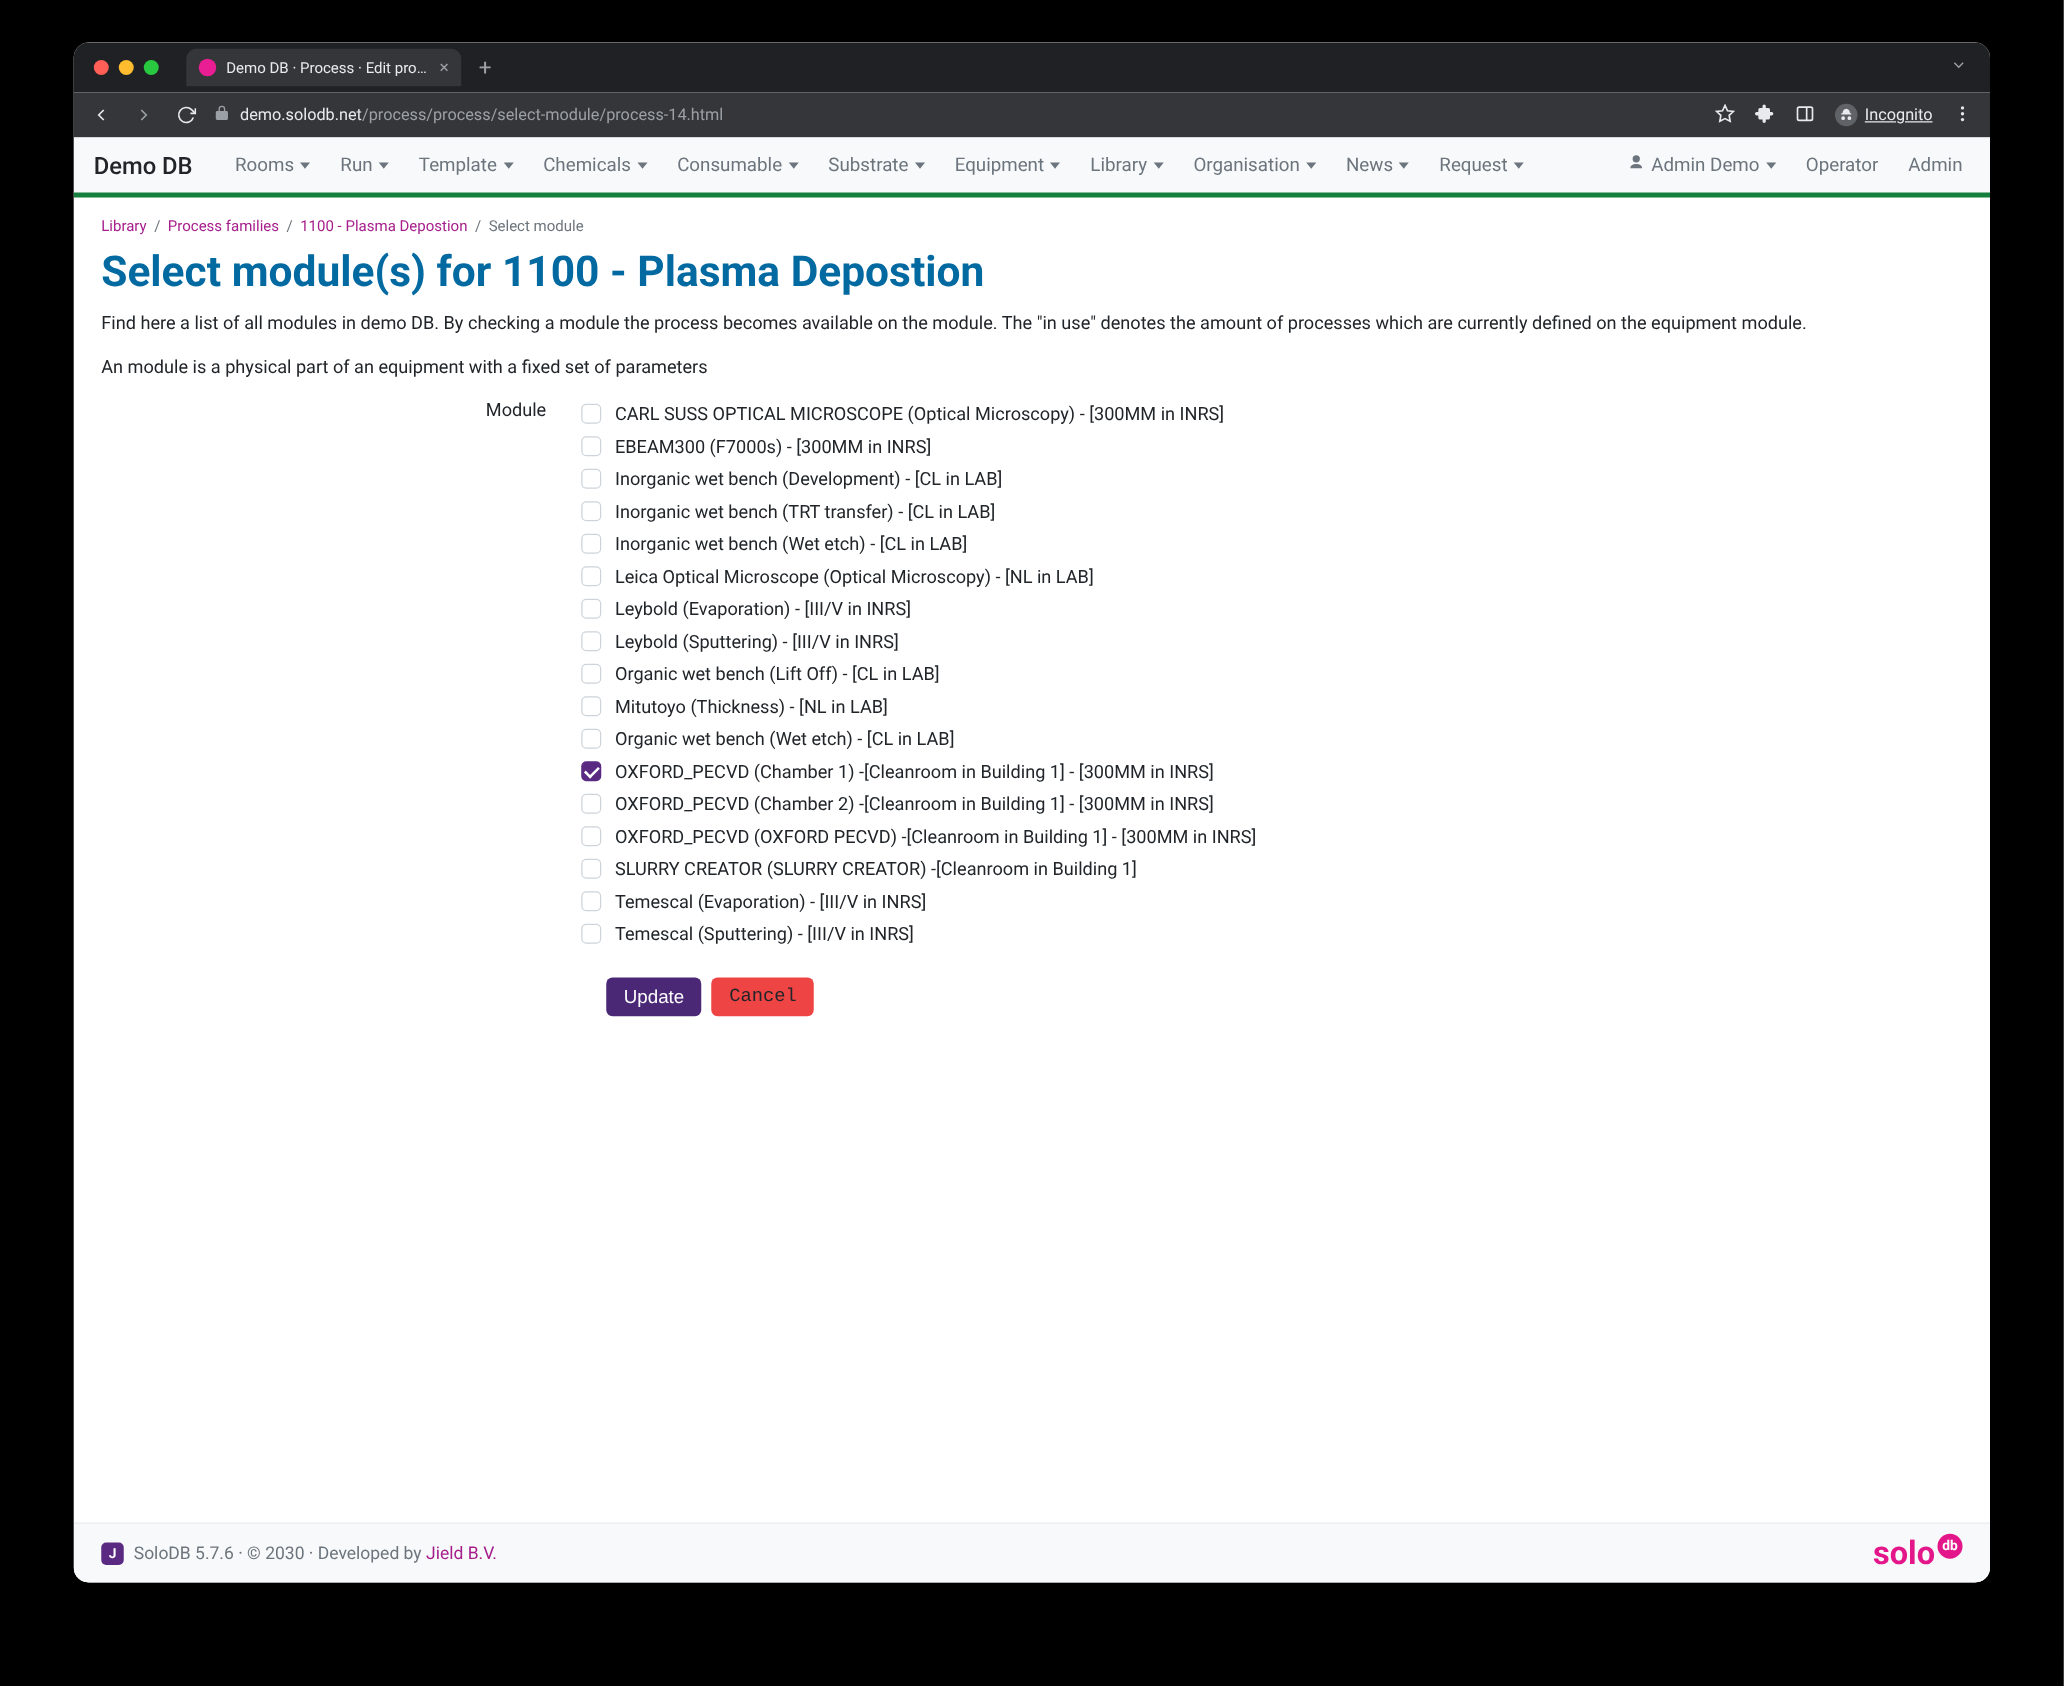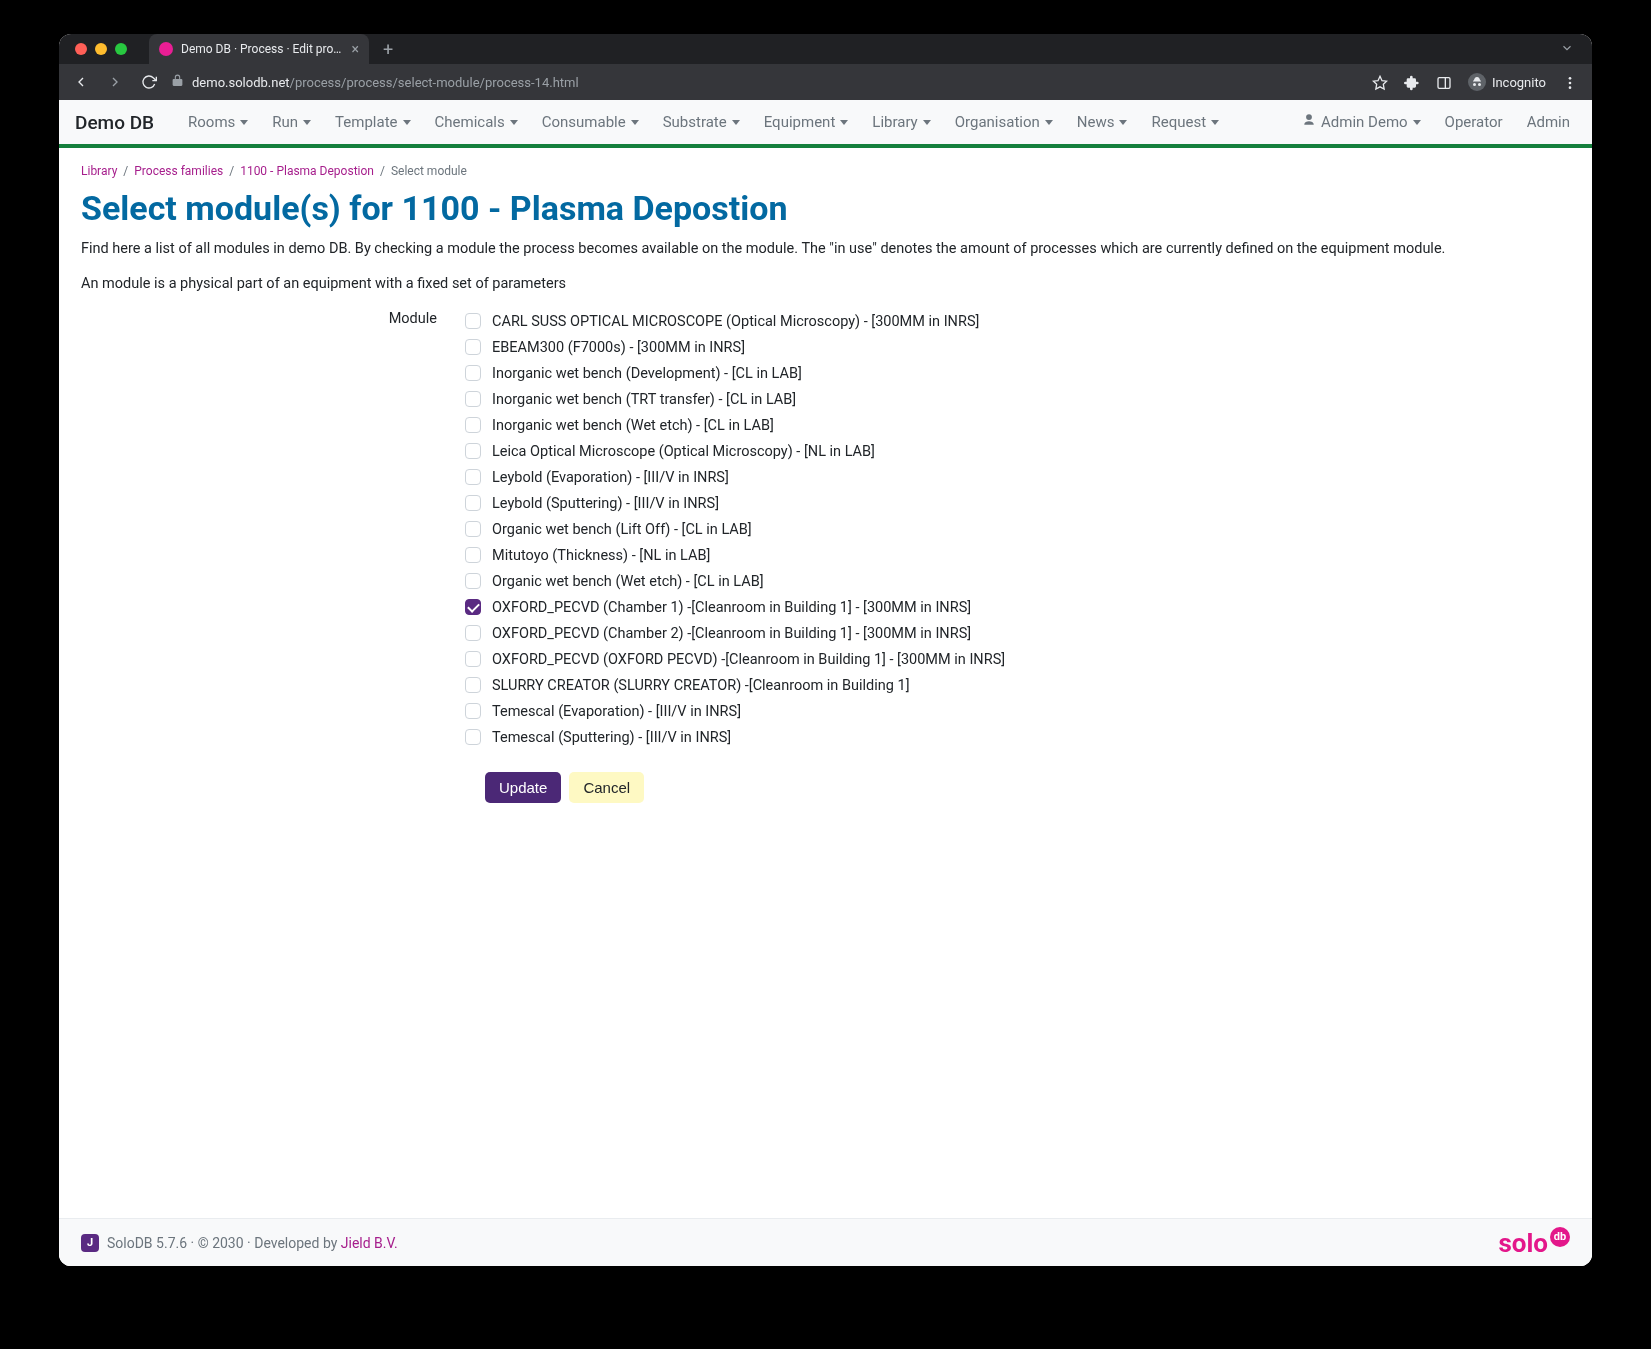--- a/index.html
+++ b/index.html
@@ -21,21 +21,21 @@
     height: 1232px;
     background: #fff;
     border-radius: 12px;
     overflow: hidden;
     display: flex;
     flex-direction: column;
     box-shadow: 0 30px 60px rgba(0,0,0,.5);
   }
   .tab-strip {
     background: #202124;
-    height: 30px;
+    height: 40px;
     display: flex;
     align-items: center;
     padding: 0 10px;
     gap: 8px;
   }
   .traffic-lights { display: flex; gap: 8px; margin-right: 14px; margin-left: 6px;}
   .tl { width: 12px; height: 12px; border-radius: 50%; }
   .tl.red { background:#ff5f57;}
   .tl.yellow{background:#febc2e;}
   .tl.green{background:#28c840;}
@@ -53,21 +53,21 @@
   .chevron-down-tab { color:#9aa0a6; margin-right:8px;}
   .addr-bar {
     background:#35363a; height:36px; display:flex; align-items:center;
     padding:0 14px; gap:14px; color:#9aa0a6; font-size:13px;
   }
   .nav-icons { display:flex; gap:18px; align-items:center;}
   .nav-icons svg, .addr-icons svg { display:block;}
   .url-box { flex:1; display:flex; align-items:center; gap:8px; color:#9aa0a6;}
   .url-box .lock { color:#9aa0a6;}
   .url-host { color:#e8eaed;}
-  .addr-icons{ display:flex; gap:16px; align-items:flex-end; color:#e8eaed;}
+  .addr-icons{ display:flex; gap:16px; align-items:flex-start; color:#e8eaed;text-decoration:underline;}
   .incog { display:flex; align-items:center; gap:6px; font-size:13px; color:#e8eaed;}
   .incog-avatar{ width:18px; height:18px; border-radius:50%; background:#5f6368; display:flex; align-items:center; justify-content:center;}
   .page { flex:1; display:flex; flex-direction:column; background:#fff; overflow:hidden;}
   
   .topnav {
     background:#f8f9fa; border-bottom:4px solid #15803d;
     display:flex; align-items:center; padding:0 16px; height:48px; font-size:15px;
   }
   .brand { font-weight:500; font-size:19px; color:#212529; margin-right:24px;}
   .navlinks { display:flex; gap:4px;}
@@ -95,21 +95,21 @@
   .check input[type=checkbox]:checked{
     background:#5a2a82; border-color:#5a2a82;
   }
   .check input[type=checkbox]:checked::after{
     content:""; position:absolute; left:4px; top:1px; width:5px; height:9px;
     border:solid #fff; border-width:0 2px 2px 0; transform:rotate(45deg);
   }
   .actions { margin-left:404px; margin-top:22px; display:flex; gap:8px;}
   .btn { font-size:15px; padding:7px 14px; border-radius:5px; border:none; cursor:pointer;}
   .btn-primary{ background:#4b2876; color:#fff;}
-  .btn-warning{ background:#fef9c3; color:#212529;}
+  .btn-warning{ background:#ef4444; color:#212529;font-family:Liberation Mono, monospace;}
   
   .footer{
     background:#f8f9fa; border-top:1px solid #e9ecef; height:48px;
     display:flex; align-items:center; justify-content:space-between;
     padding:0 22px; font-size:14px; color:#6c757d;
   }
   .footer-left{display:flex; align-items:center; gap:8px;}
   .footer-left .flogo{width:18px;height:18px;border-radius:4px;background:#5a2a82;display:flex;align-items:center;justify-content:center;color:#fff;font-size:11px;font-weight:700;}
   .footer a{color:#a61e8c;text-decoration:none;}
   .solo-logo{font-weight:700;font-size:26px;color:#e3178a;display:flex;align-items:center;gap:2px;}

